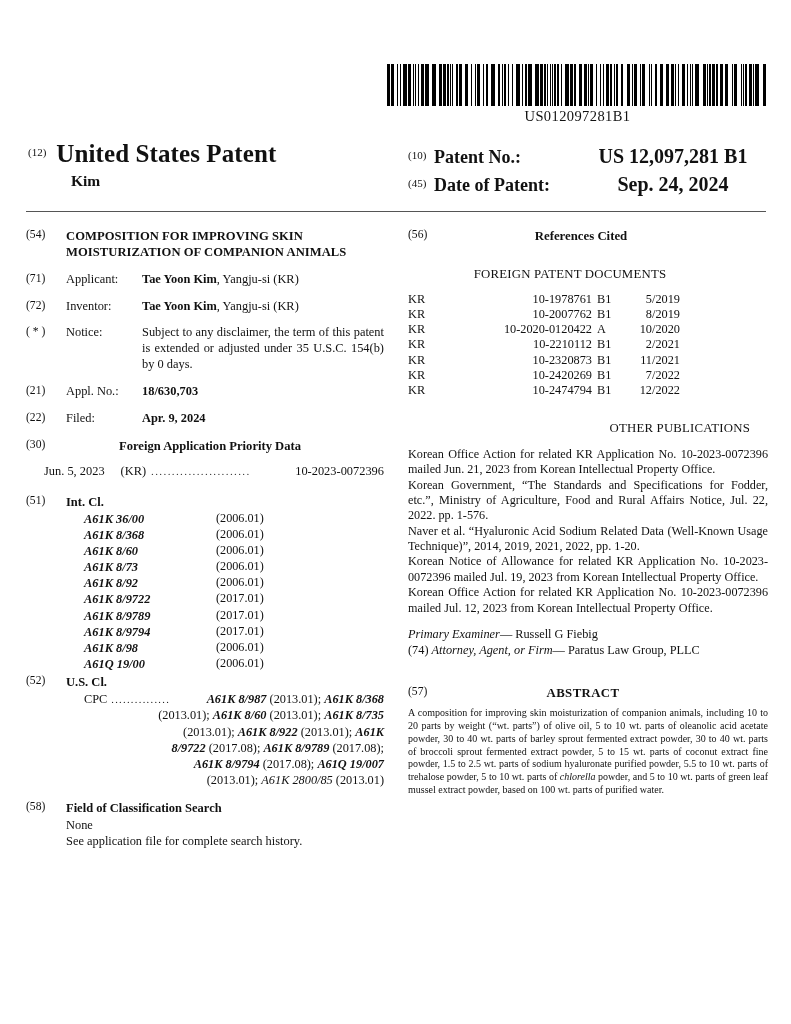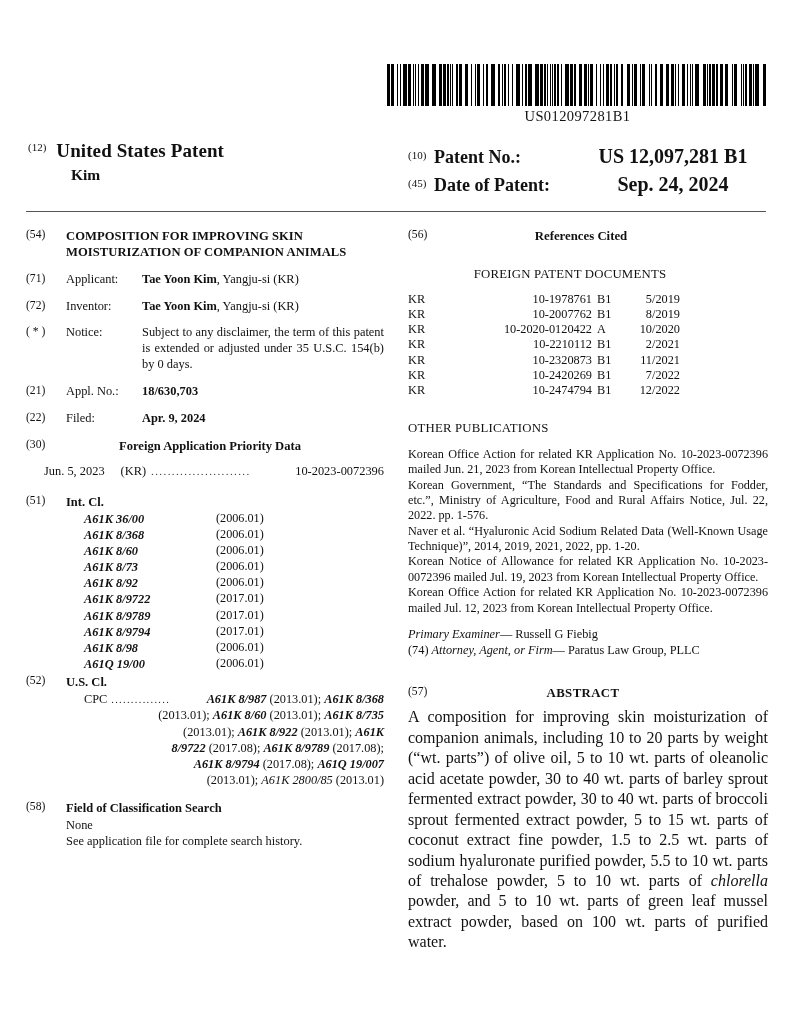--- a/index.html
+++ b/index.html
@@ -44,21 +44,21 @@
     width: 791px;
     height: 62px;
   }
   .mh-left { position: absolute; left: 28px; top: 0; width: 370px; }
   .mh-kindcode {
     font-size: 11px;
     vertical-align: super;
     margin-right: 6px;
   }
   .us-patent-title {
-    font-size: 19px;
+    font-size: 25px;
     font-weight: bold;
     letter-spacing: 0.1px;
     display: inline;
   }
   .inventor-surname {
     font-size: 15.5px;
     font-weight: bold;
     margin-left: 43px;
     margin-top: 4px;
     display: block;
@@ -223,21 +223,21 @@
   .fpd-row { display: flex; }
   .fpd-cc { flex: 0 0 34px; }
   .fpd-no {
     flex: 0 0 150px;
     text-align: right;
   }
   .fpd-kind { flex: 0 0 28px; text-align: left; padding-left: 5px; }
   .fpd-date { flex: 0 0 60px; text-align: right; }
 
   .op-head {
-    text-align: left;
+    text-align: right;
     font-size: 12.8px;
     margin-top: 22px;
     margin-bottom: 10px;
     padding-right: 18px;
     letter-spacing: 0.2px;
   }
   .op-list { font-size: 12.2px; }
   .op-item {
     text-align: justify;
     line-height: 1.26;
@@ -262,21 +262,21 @@
   .abs-num { flex: 0 0 40px; font-size: 11.6px; }
   .abs-title {
     flex: 1;
     text-align: center;
     font-weight: bold;
     font-size: 12.8px;
     padding-right: 50px;
     letter-spacing: 0.4px;
   }
   .abstract-body {
-    font-size: 16px;
+    font-size: 10px;
     line-height: 1.28;
     text-align: justify;
   }
   .abstract-body i { font-style: italic; }
   .claims-line {
     text-align: center;
     font-weight: bold;
     font-size: 12.8px;
     margin-top: 15px;
     padding-right: 14px;

